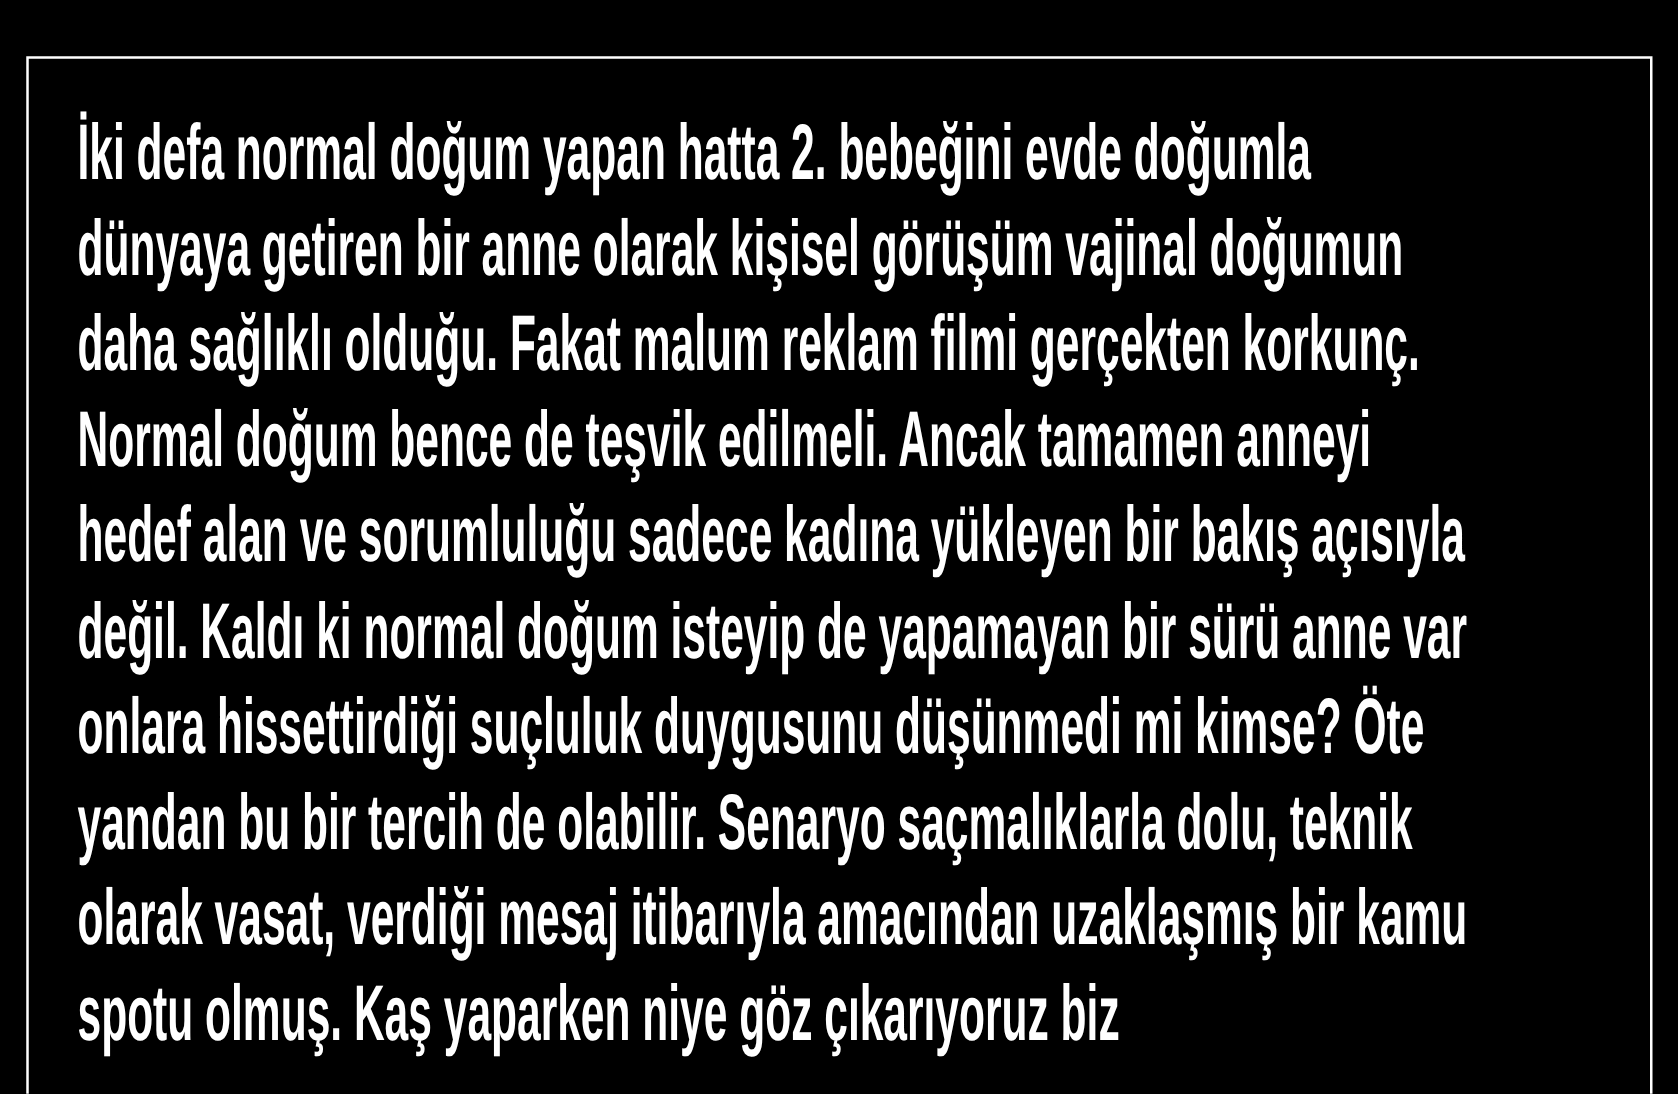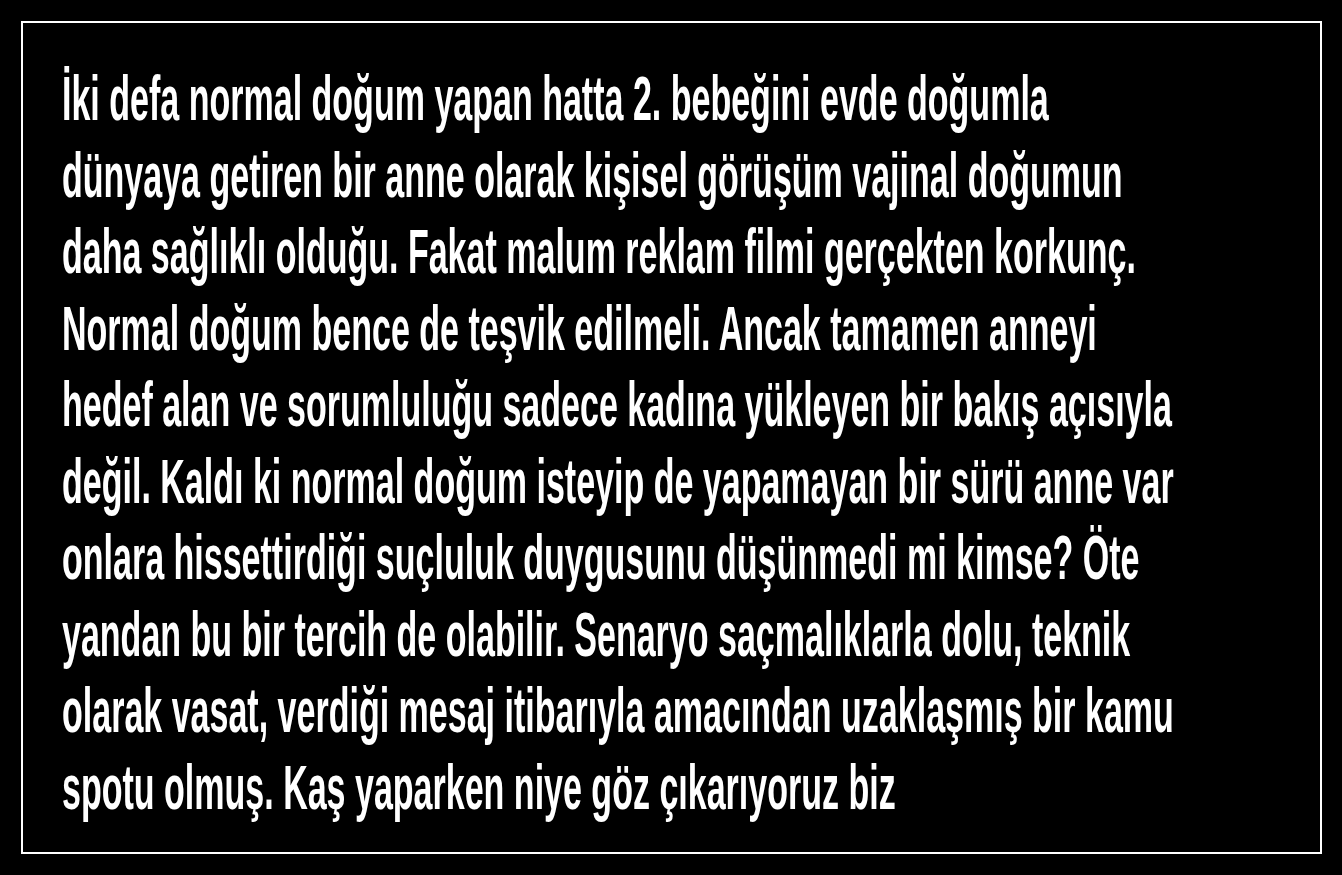--- a/index.html
+++ b/index.html
@@ -11,20 +11,21 @@
     height: 875px;
     background: #000000;
     overflow: hidden;
     position: relative;
     font-family: "Liberation Sans", sans-serif;
   }
   .card {
     position: absolute;
     inset: 0;
     background: #000000;
+    margin-top: 24px;
   }
   .frame {
     position: absolute;
     left: 21px;
     top: 21px;
     width: 1301px;
     height: 833px;
     border: 2px solid #ffffff;
     box-sizing: border-box;
     pointer-events: none;

